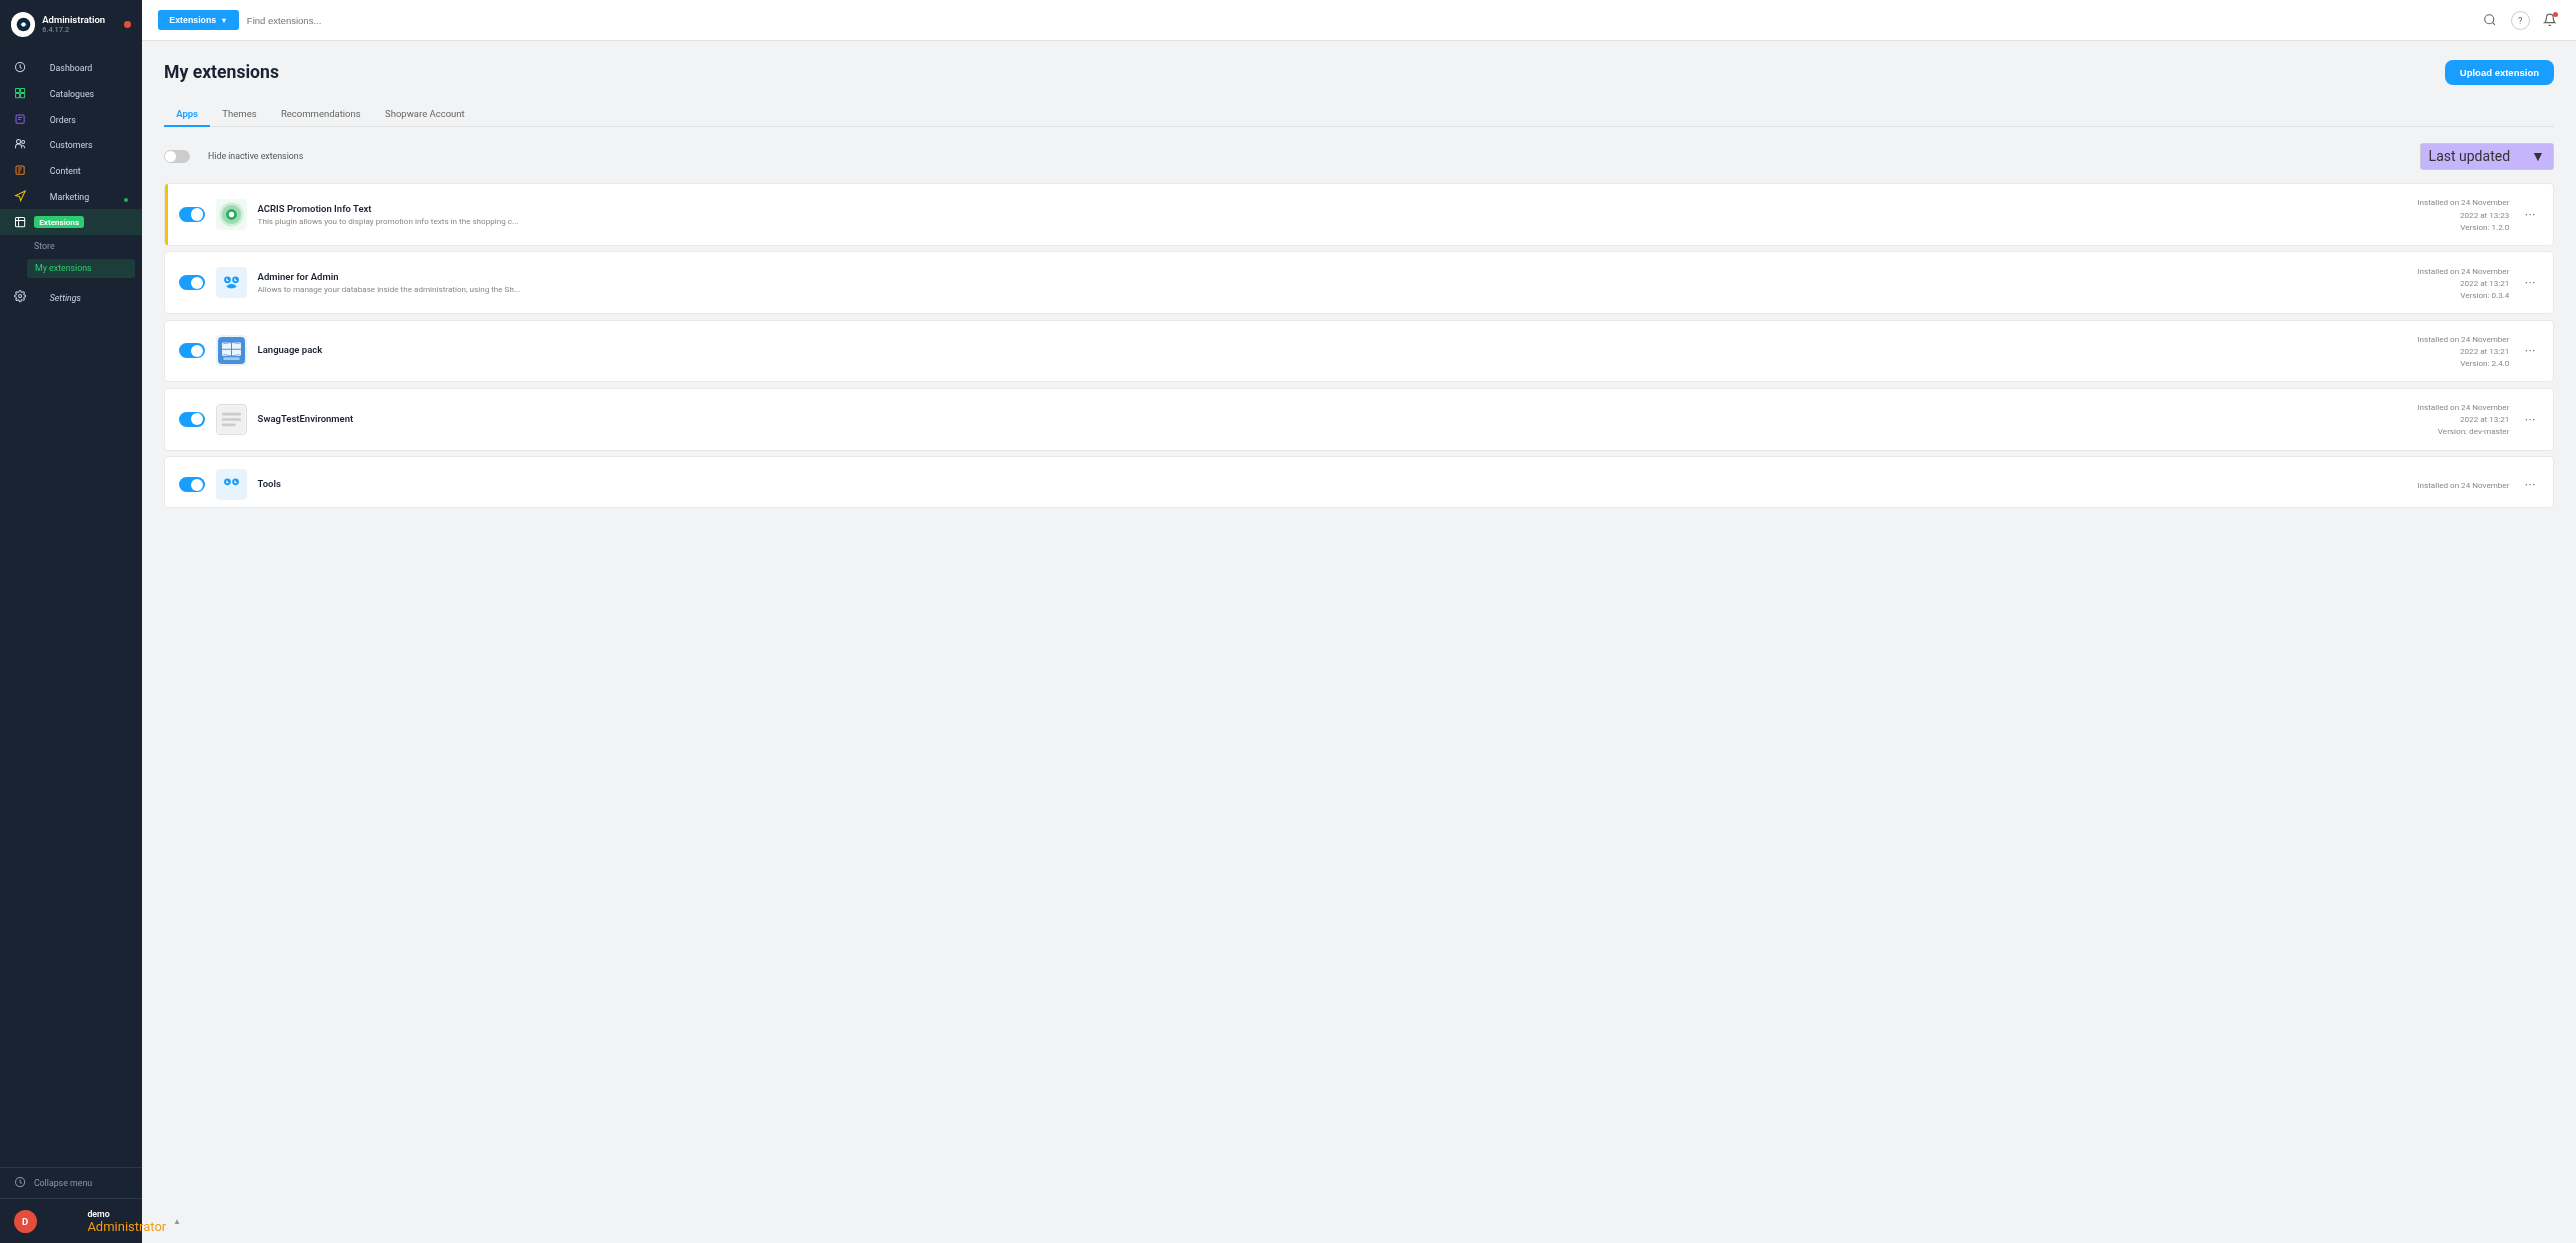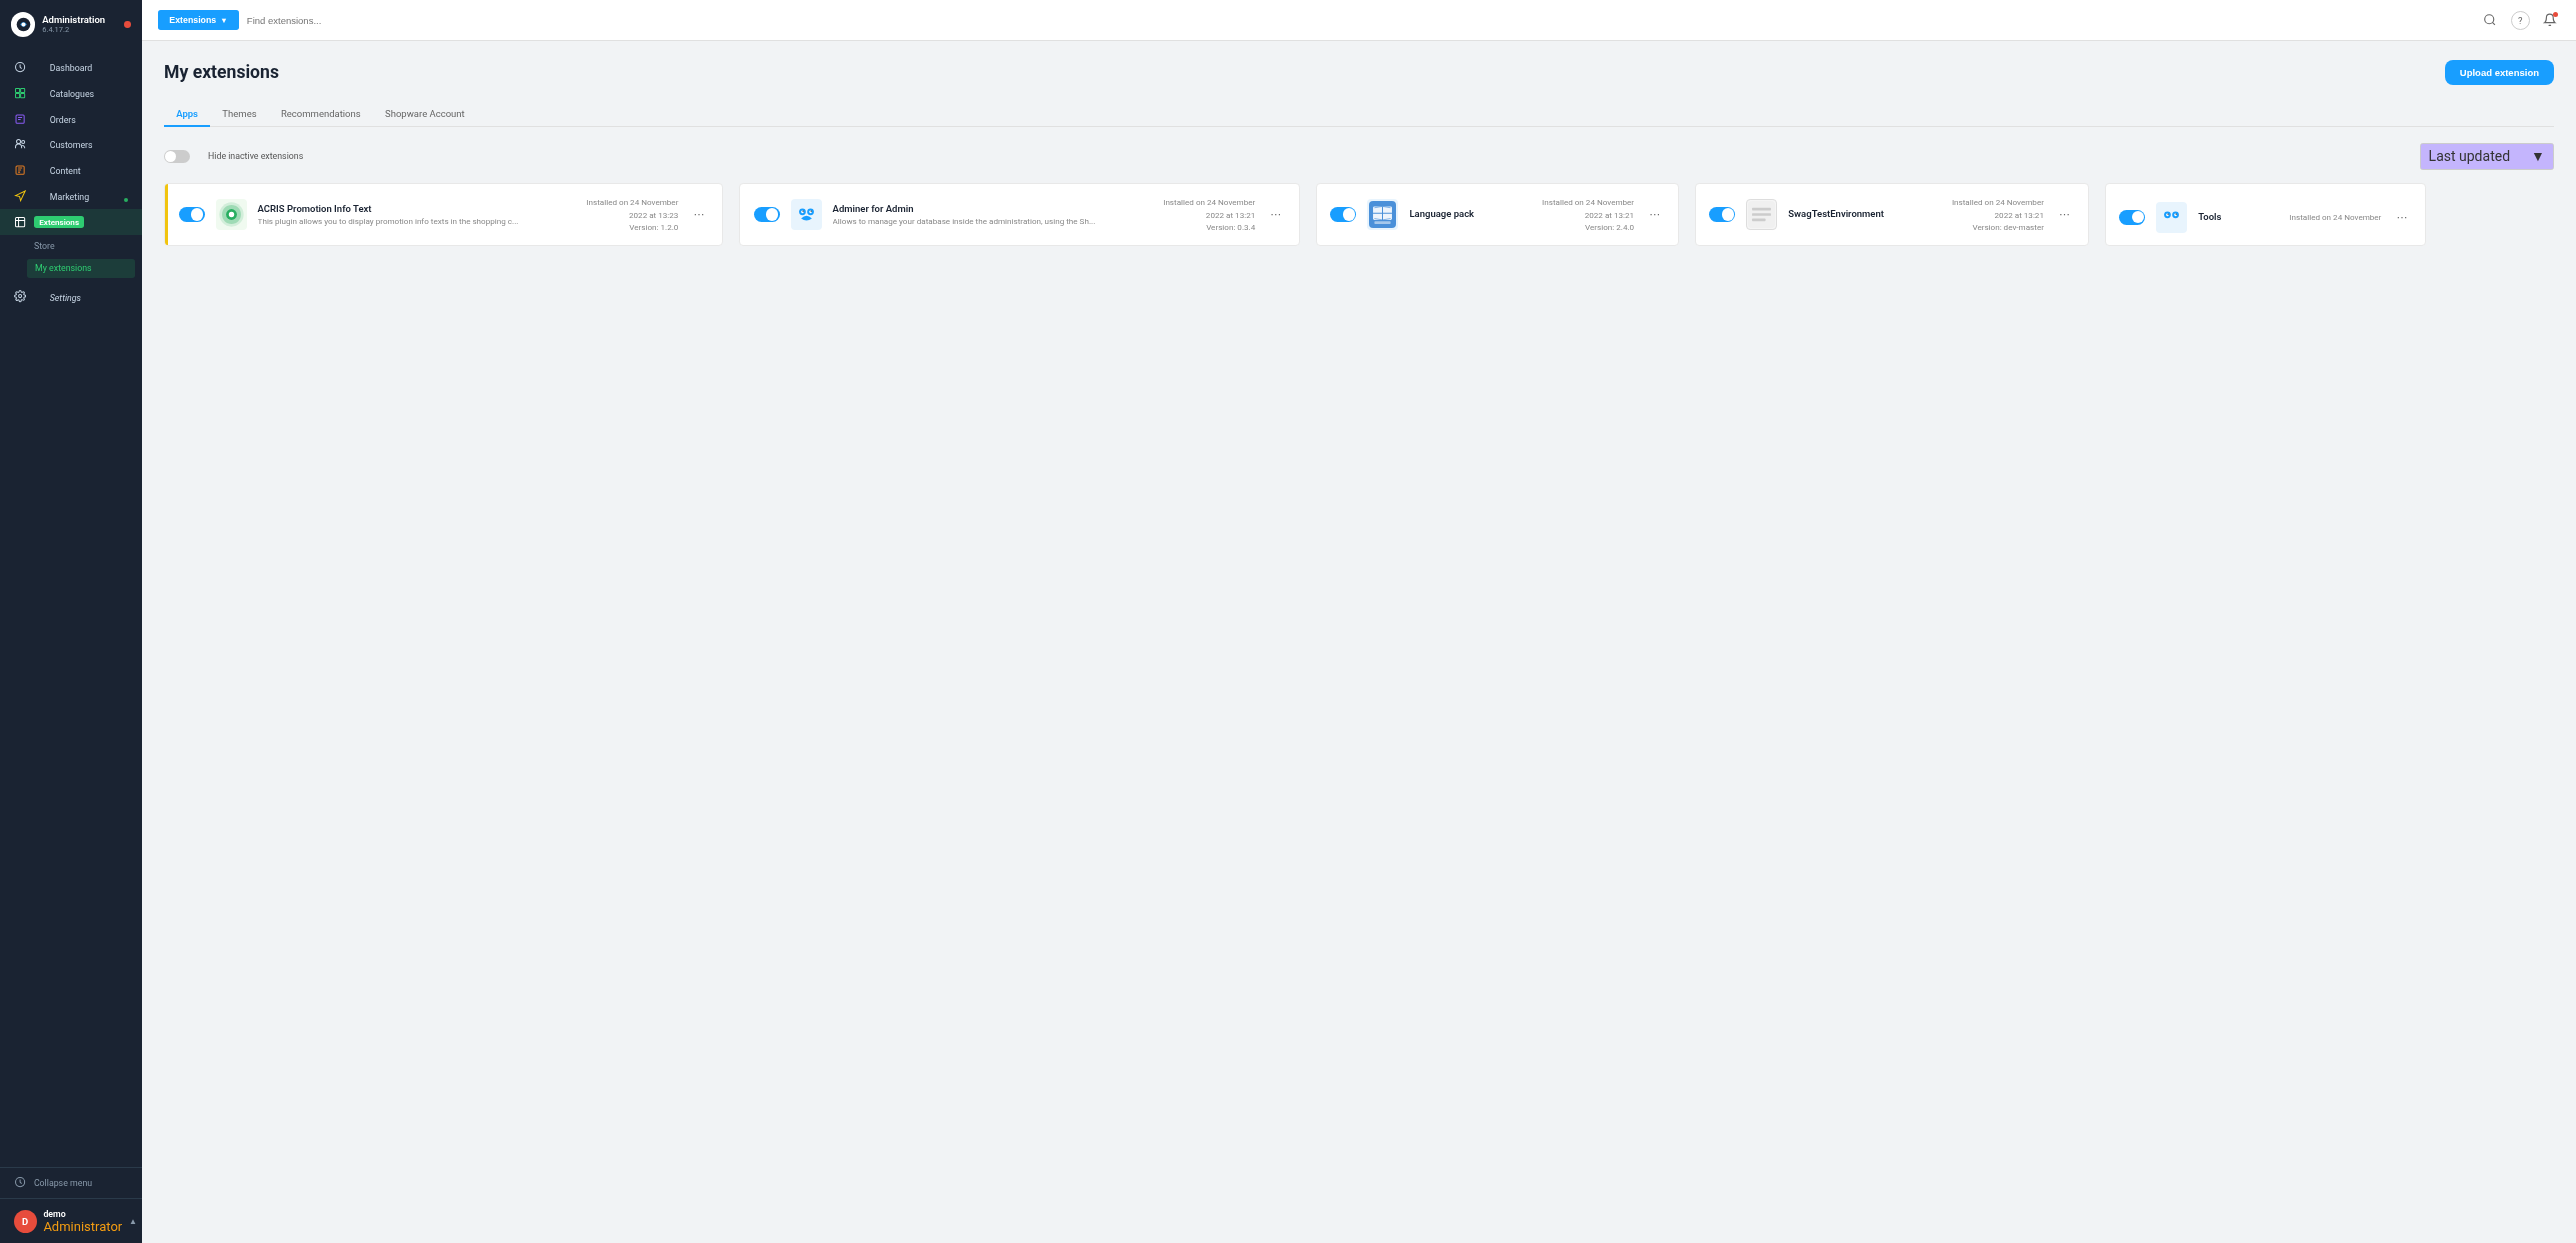--- a/index.html
+++ b/index.html
@@ -68,21 +68,21 @@
 
     .sidebar-user {
       display: flex; align-items: center; gap: 6.8px;
       padding: 9.5px 13.6px; border-top: 0.7px solid #2a3a4a; cursor: pointer;
     }
     .user-avatar {
       width: 23px; height: 23px; background: #e74c3c; border-radius: 50%;
       display: flex; align-items: center; justify-content: center;
       font-weight: bold; color: #fff; font-size: 9.5px; flex-shrink: 0;
     }
-    .user-info { flex: 1; }
+    .user-info { flex: 1; margin-left: 44px; }
     .user-name { font-size: 8.8px; color: #fff; font-weight: 600; }
     .user-role { font-size: 13px; color: #f39c12; }
     .user-chevron { color: #8899aa; font-size: 8.1px; }
 
     
     .main { flex: 1; display: flex; flex-direction: column; overflow: hidden; }
 
     
     .topbar {
       background: #fff; padding: 6.8px 16.3px;
@@ -139,21 +139,21 @@
       position: absolute; top: 1.4px; left: 1.4px; transition: left 0.2s;
     }
     .toggle-label { font-size: 8.8px; color: #555; }
     .sort-dropdown {
       display: flex; align-items: center; gap: 21px;
       border: 0.7px solid #ccc; border-radius: 2.7px; padding: 4.1px 8.1px;
       font-size: 14px; color: #333; cursor: pointer; background: #c4b5fd;
     }
 
     
-    .extension-list { display: flex; gap: 16px; }
+    .extension-list { display: flex; flex-direction: column; gap: 0; }
 
     .extension-item {
       display: flex; align-items: center; gap: 11px;
       background: #fff; border: 0.7px solid #e8e8e8; border-radius: 4.1px;
       padding: 12.2px 13.6px; margin-bottom: 5.4px;
       position: relative; overflow: hidden;
     }
     .extension-item.highlighted::before {
       content: '';
       position: absolute; left: 0; top: 0; bottom: 0; width: 2.7px;

